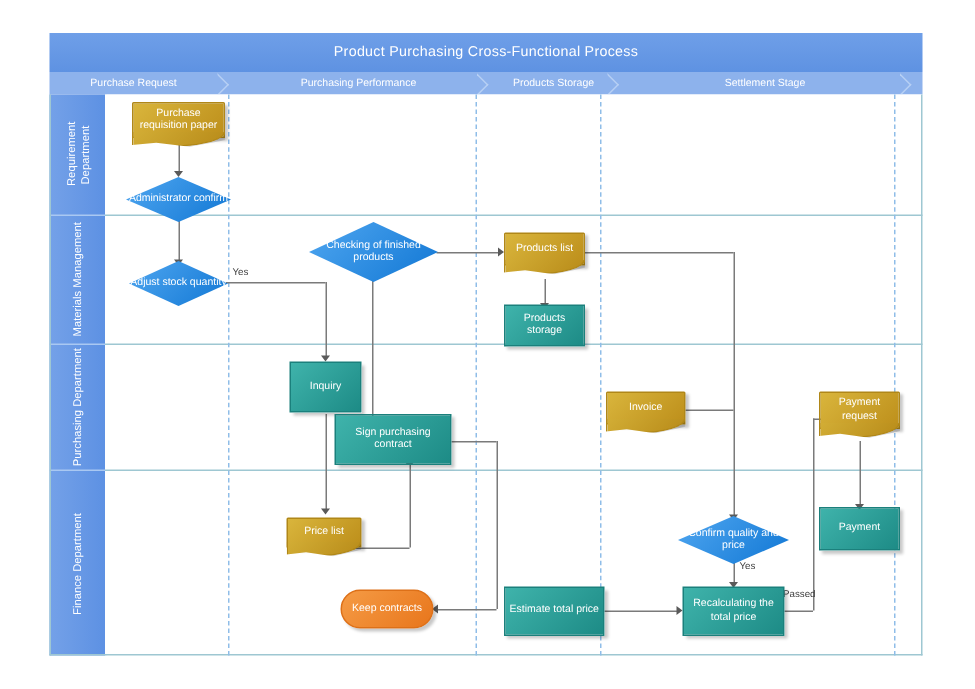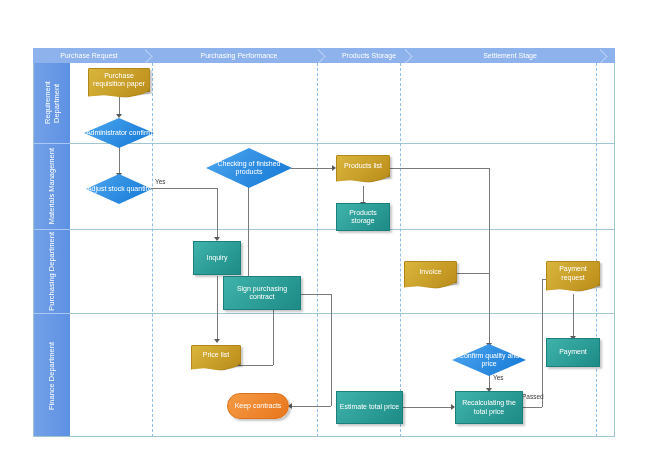--- a/index.html
+++ b/index.html
@@ -116,20 +116,21 @@
   .arr-left{border-top:3px solid transparent;border-bottom:3px solid transparent;border-right:4px solid #5a5a5a;}
   .edge-label{
     position:absolute;font-size:6.5px;color:#3b3b3b;white-space:nowrap;
   }
 </style>
 </head>
 <body>
 
 <div id="diagram">
 
+  <div class="title-bar">Product Purchasing Cross-Functional Process</div>
 
   <div class="phase-bar">
     <div class="phase" style="left:0px;width:112px;">Purchase Request</div>
     <div class="phase-sep" style="left:112px;"></div>
     <div class="phase" style="left:127px;width:158px;">Purchasing Performance</div>
     <div class="phase-sep" style="left:285px;"></div>
     <div class="phase" style="left:300px;width:72px;">Products Storage</div>
     <div class="phase-sep" style="left:372px;"></div>
     <div class="phase" style="left:387px;width:180px;">Settlement Stage</div>
     <div class="phase-sep" style="left:567px;"></div>

